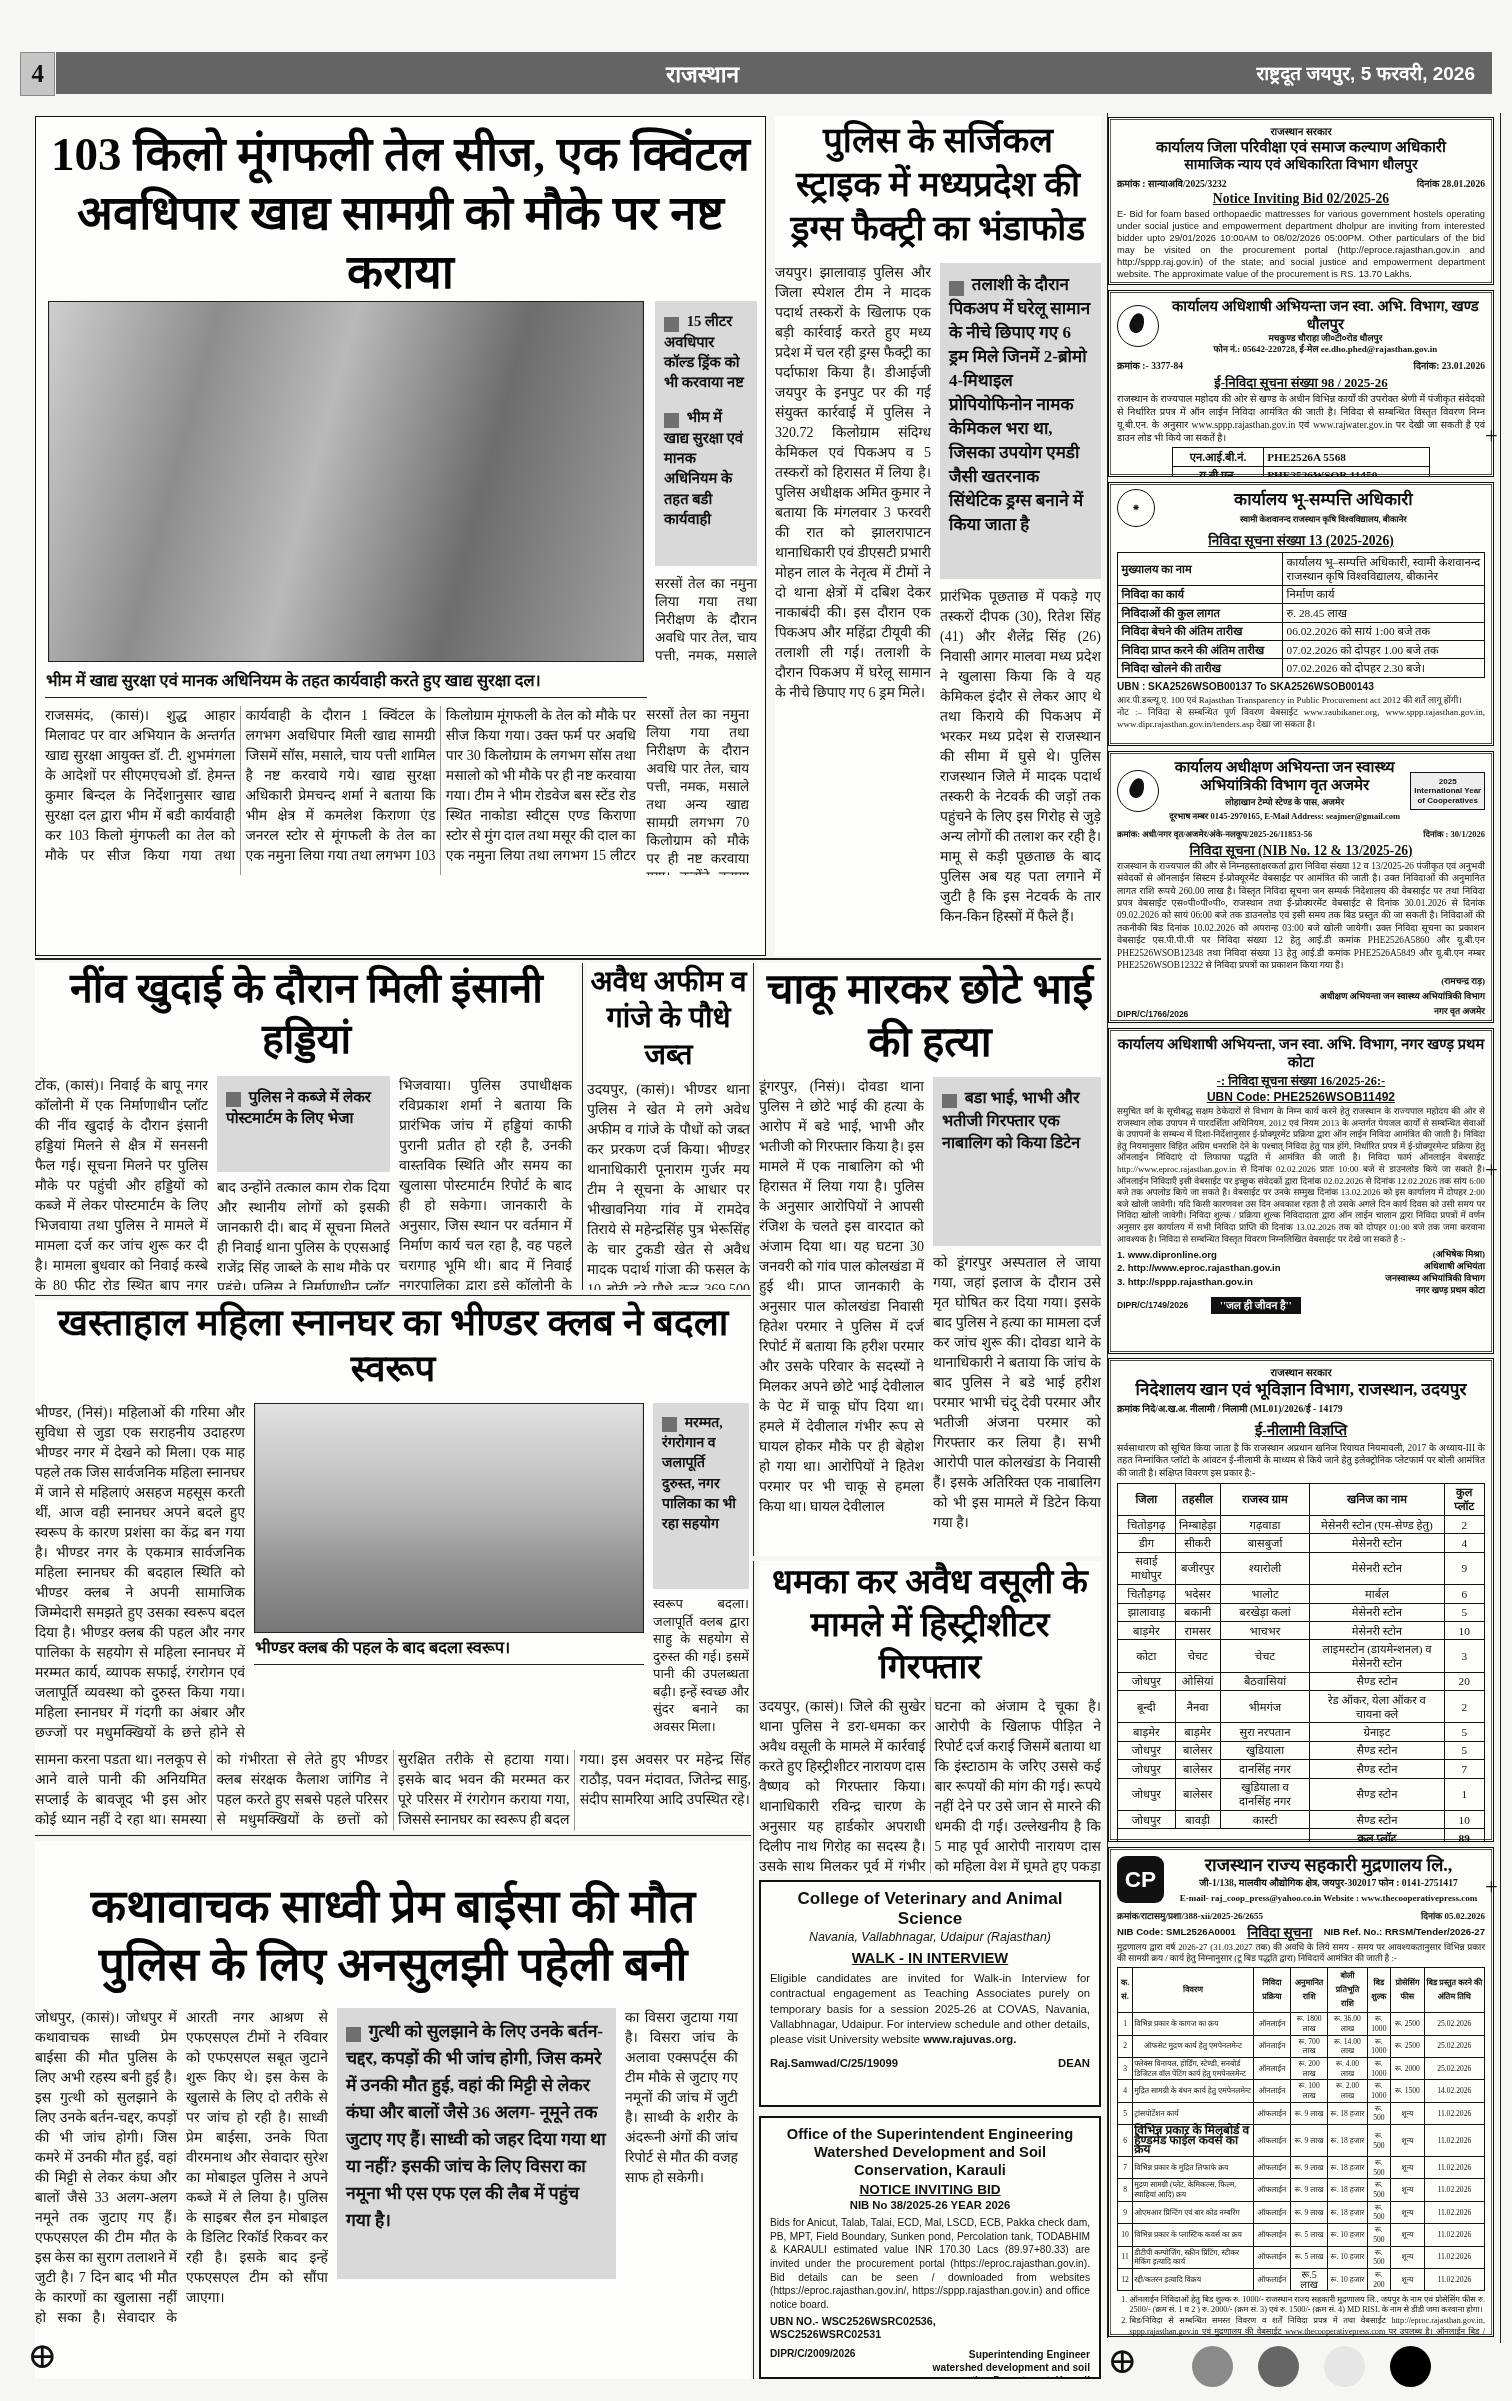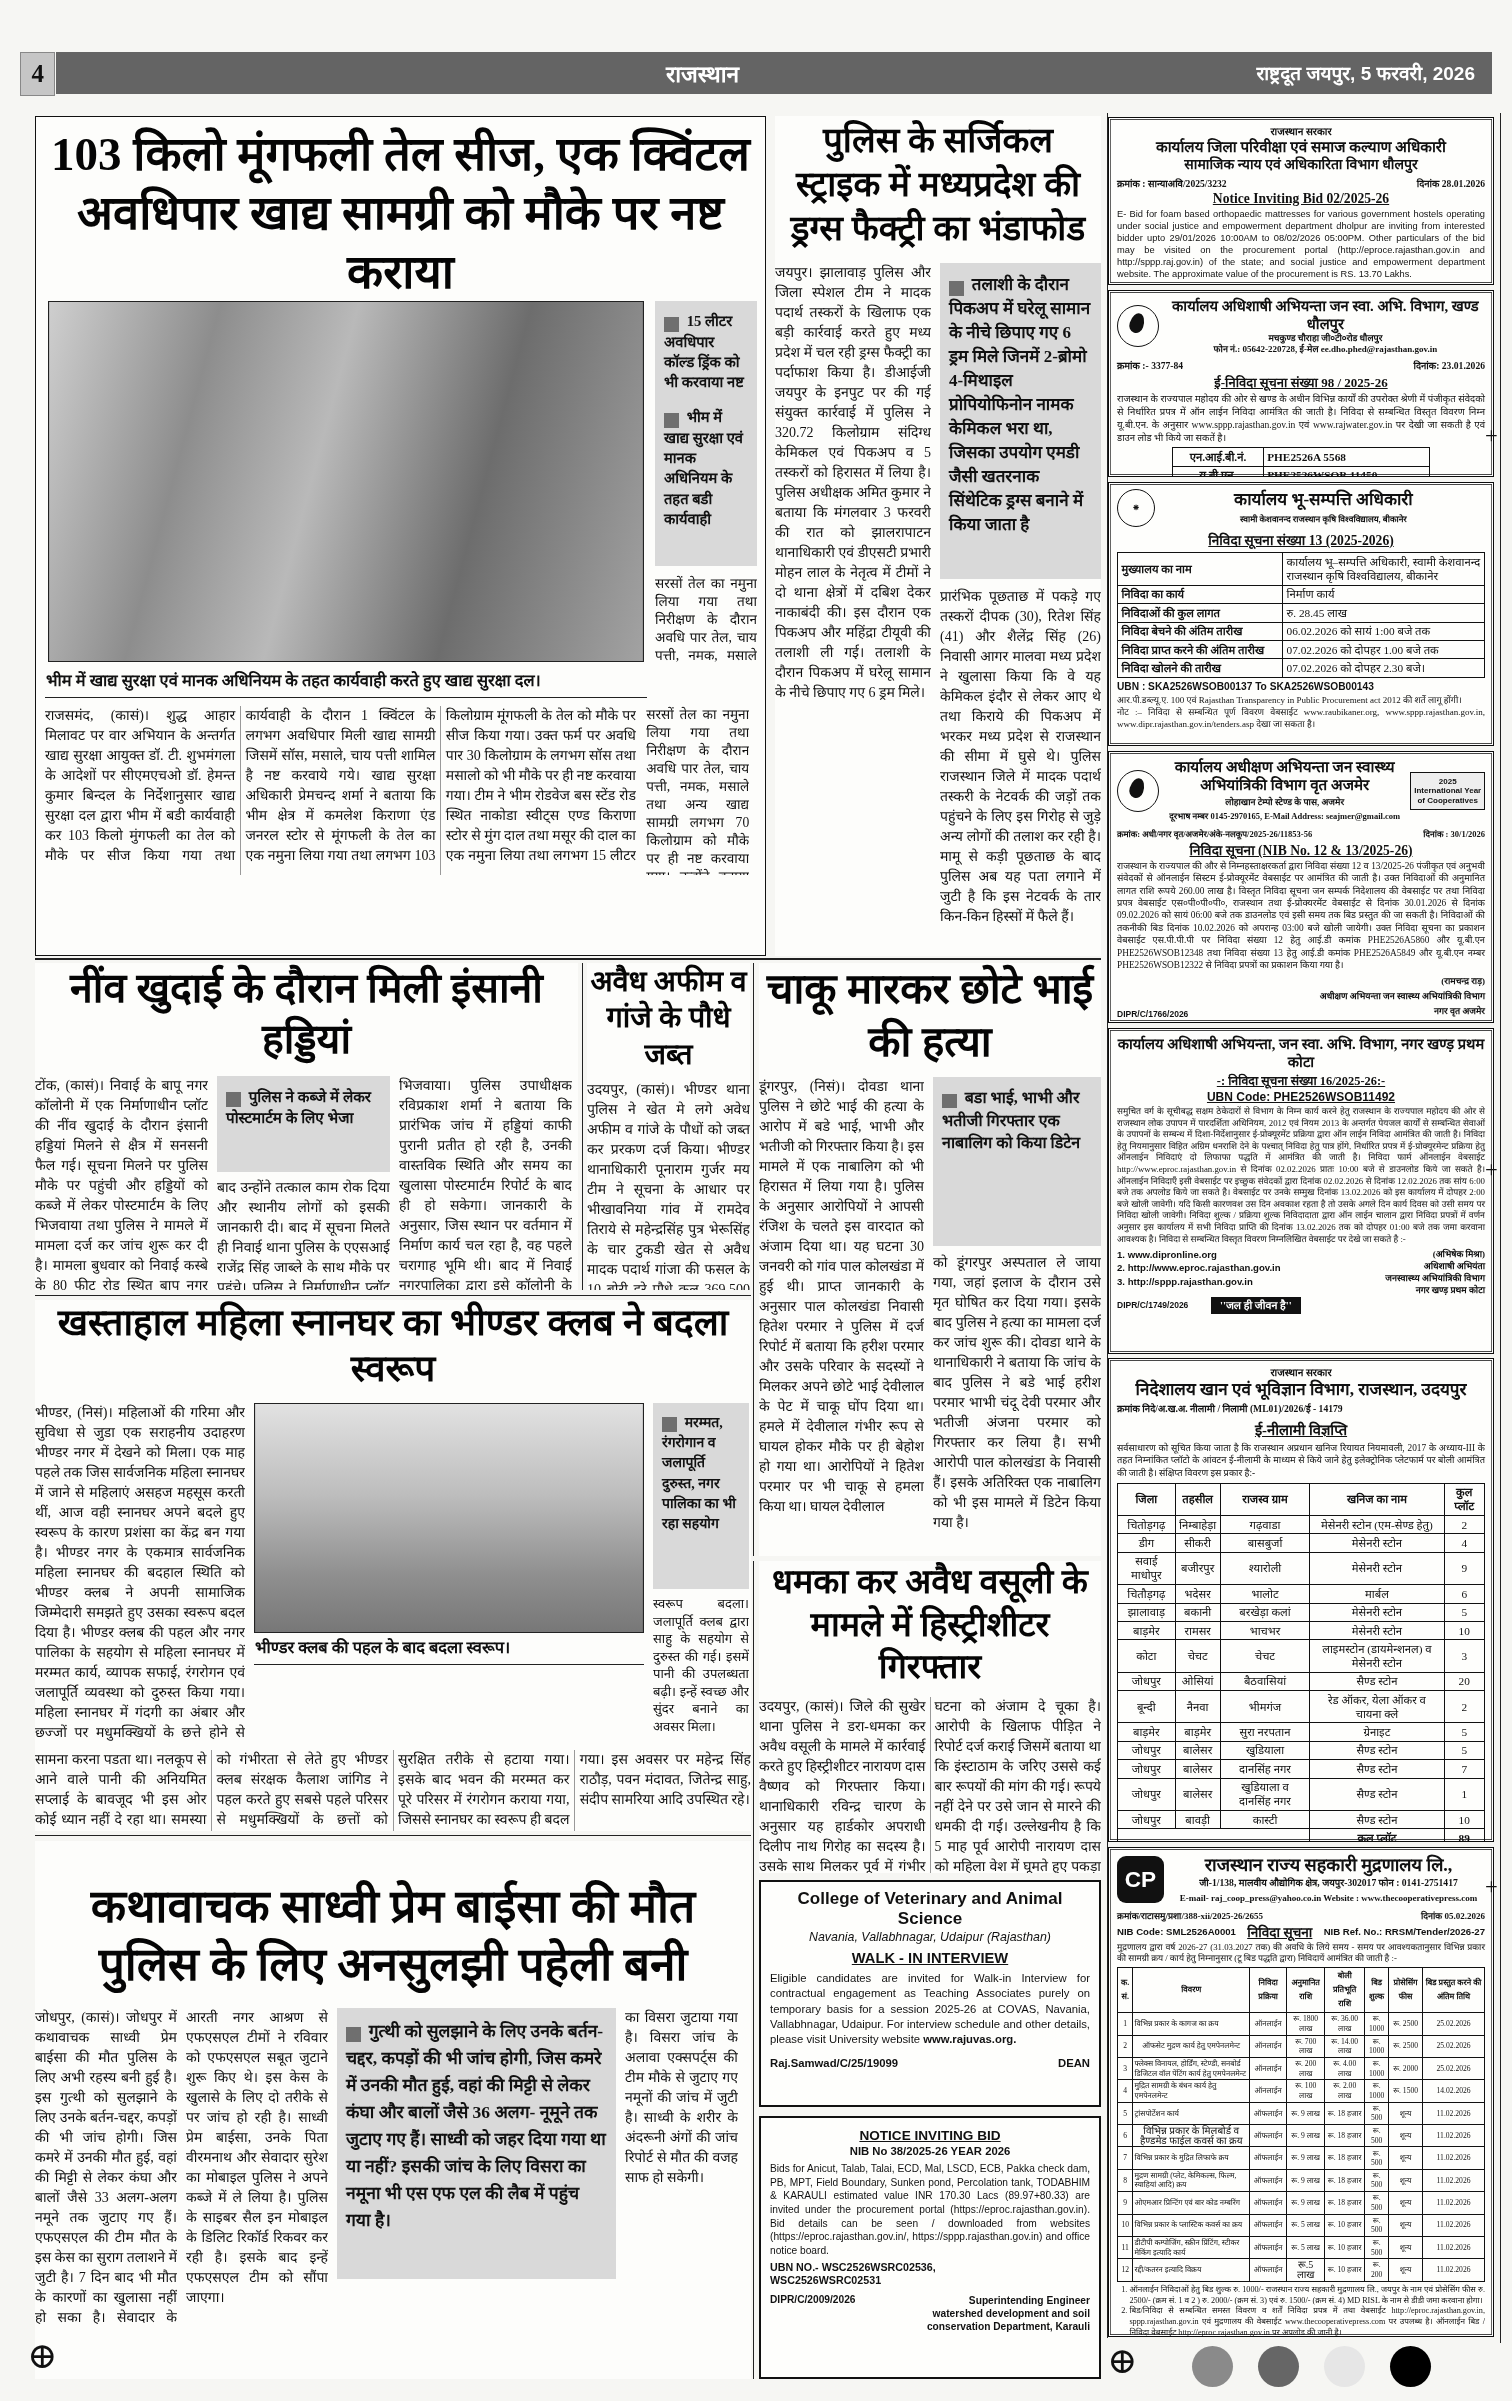--- a/index.html
+++ b/index.html
@@ -176,20 +176,21 @@
   <div style="font:italic 12.4px/16px 'Liberation Sans',sans-serif;text-align:center;">Navania, Vallabhnagar, Udaipur (Rajasthan)</div>
   <div style="font:bold 14.7px/19px 'Liberation Sans',sans-serif;text-align:center;text-decoration:underline;margin:3.4px 0;">WALK - IN INTERVIEW</div>
   <div style="font-size:11.3px;line-height:15.2px;text-align:justify;"><span>Eligible candidates are invited for Walk-in Interview for contractual engagement as Teaching Associates purely on temporary basis for a session 2025-26 at COVAS, Navania, Vallabhnagar, Udaipur. For interview schedule and other details, please visit University website</span> <b>www.rajuvas.org.</b></div>
   <div style="display:flex;justify-content:space-between;margin-top:10.2px;font:bold 11.3px 'Liberation Sans',sans-serif;text-align:right;">
     <span>Raj.Samwad/C/25/19099</span>
     <span>DEAN</span>
   </div>
 </section>
 
 <section class="abs ad" style="left:759px;top:2116px;width:342px;height:263px;">
+  <div style="font:bold 14.7px/18px 'Liberation Sans',sans-serif;text-align:center;">Office of the Superintendent Engineering Watershed Development and Soil Conservation, Karauli</div>
   <div style="font:bold 13.6px/17px 'Liberation Sans',sans-serif;text-align:center;text-decoration:underline;margin-top:2.3px;">NOTICE INVITING BID</div>
   <div style="font:bold 11.3px/14.7px 'Liberation Sans',sans-serif;text-align:center;">NIB No 38/2025-26 YEAR 2026</div>
   <div style="font-size:10.2px;line-height:13.6px;text-align:justify;margin-top:3.4px;">Bids for Anicut, Talab, Talai, ECD, Mal, LSCD, ECB, Pakka check dam, PB, MPT, Field Boundary, Sunken pond, Percolation tank, TODABHIM &amp; KARAULI estimated value INR 170.30 Lacs (89.97+80.33) are invited under the procurement portal (https://eproc.rajasthan.gov.in). Bid details can be seen / downloaded from websites (https://eproc.rajasthan.gov.in/, https://sppp.rajasthan.gov.in) and office notice board.</div>
   <div style="font:bold 10.7px/13.6px 'Liberation Sans',sans-serif;margin-top:3.4px;">UBN NO.- WSC2526WSRC02536,</div>
   <div style="font:bold 10.7px/13.6px 'Liberation Sans',sans-serif;">WSC2526WSRC02531</div>
   <div style="display:flex;justify-content:space-between;margin-top:5.6px;">
     <span style="font:bold 10.2px 'Liberation Sans',sans-serif;">DIPR/C/2009/2026</span>
     <span style="font:bold 10.2px/13px 'Liberation Sans',sans-serif;text-align:right;">
       <span>Superintending Engineer</span><br>
       <span>watershed development and soil</span><br>
@@ -545,21 +546,21 @@
         <td style="font-size:7.6px;line-height:9.6px;padding:1.1px;text-align:left;">ट्रांसपोर्टेशन कार्य</td>
         <td style="font-size:7.6px;line-height:9.6px;padding:1.1px;">ऑफलाईन</td>
         <td style="font-size:7.6px;line-height:9.6px;padding:1.1px;">रू. 9 लाख</td>
         <td style="font-size:7.6px;line-height:9.6px;padding:1.1px;">रू. 18 हजार</td>
         <td style="font-size:7.6px;line-height:9.6px;padding:1.1px;">रू. 500</td>
         <td style="font-size:7.6px;line-height:9.6px;padding:1.1px;">शून्य</td>
         <td style="font-size:7.6px;line-height:9.6px;padding:1.1px;">11.02.2026</td>
       </tr>
         <tr>
         <td style="font-size:7.6px;line-height:9.6px;padding:1.1px;">6</td>
-        <td style="font-size:10px;line-height:9.6px;padding:1.1px;text-align:center;">विभिन्न प्रकार के मिलबोर्ड व हैण्डमेड फाईल कवर्स का क्रय</td>
+        <td style="font-size:12px;line-height:9.6px;padding:1.1px;text-align:left;font-weight:bold;">विभिन्न प्रकार के मिलबोर्ड व हैण्डमेड फाईल कवर्स का क्रय</td>
         <td style="font-size:7.6px;line-height:9.6px;padding:1.1px;">ऑफलाईन</td>
         <td style="font-size:7.6px;line-height:9.6px;padding:1.1px;">रू. 9 लाख</td>
         <td style="font-size:7.6px;line-height:9.6px;padding:1.1px;">रू. 18 हजार</td>
         <td style="font-size:7.6px;line-height:9.6px;padding:1.1px;">रू. 500</td>
         <td style="font-size:7.6px;line-height:9.6px;padding:1.1px;">शून्य</td>
         <td style="font-size:7.6px;line-height:9.6px;padding:1.1px;">11.02.2026</td>
       </tr>
         <tr>
         <td style="font-size:7.6px;line-height:9.6px;padding:1.1px;">7</td>
         <td style="font-size:7.6px;line-height:9.6px;padding:1.1px;text-align:left;">विभिन्न प्रकार के मुद्रित लिफाफे क्रय</td>

